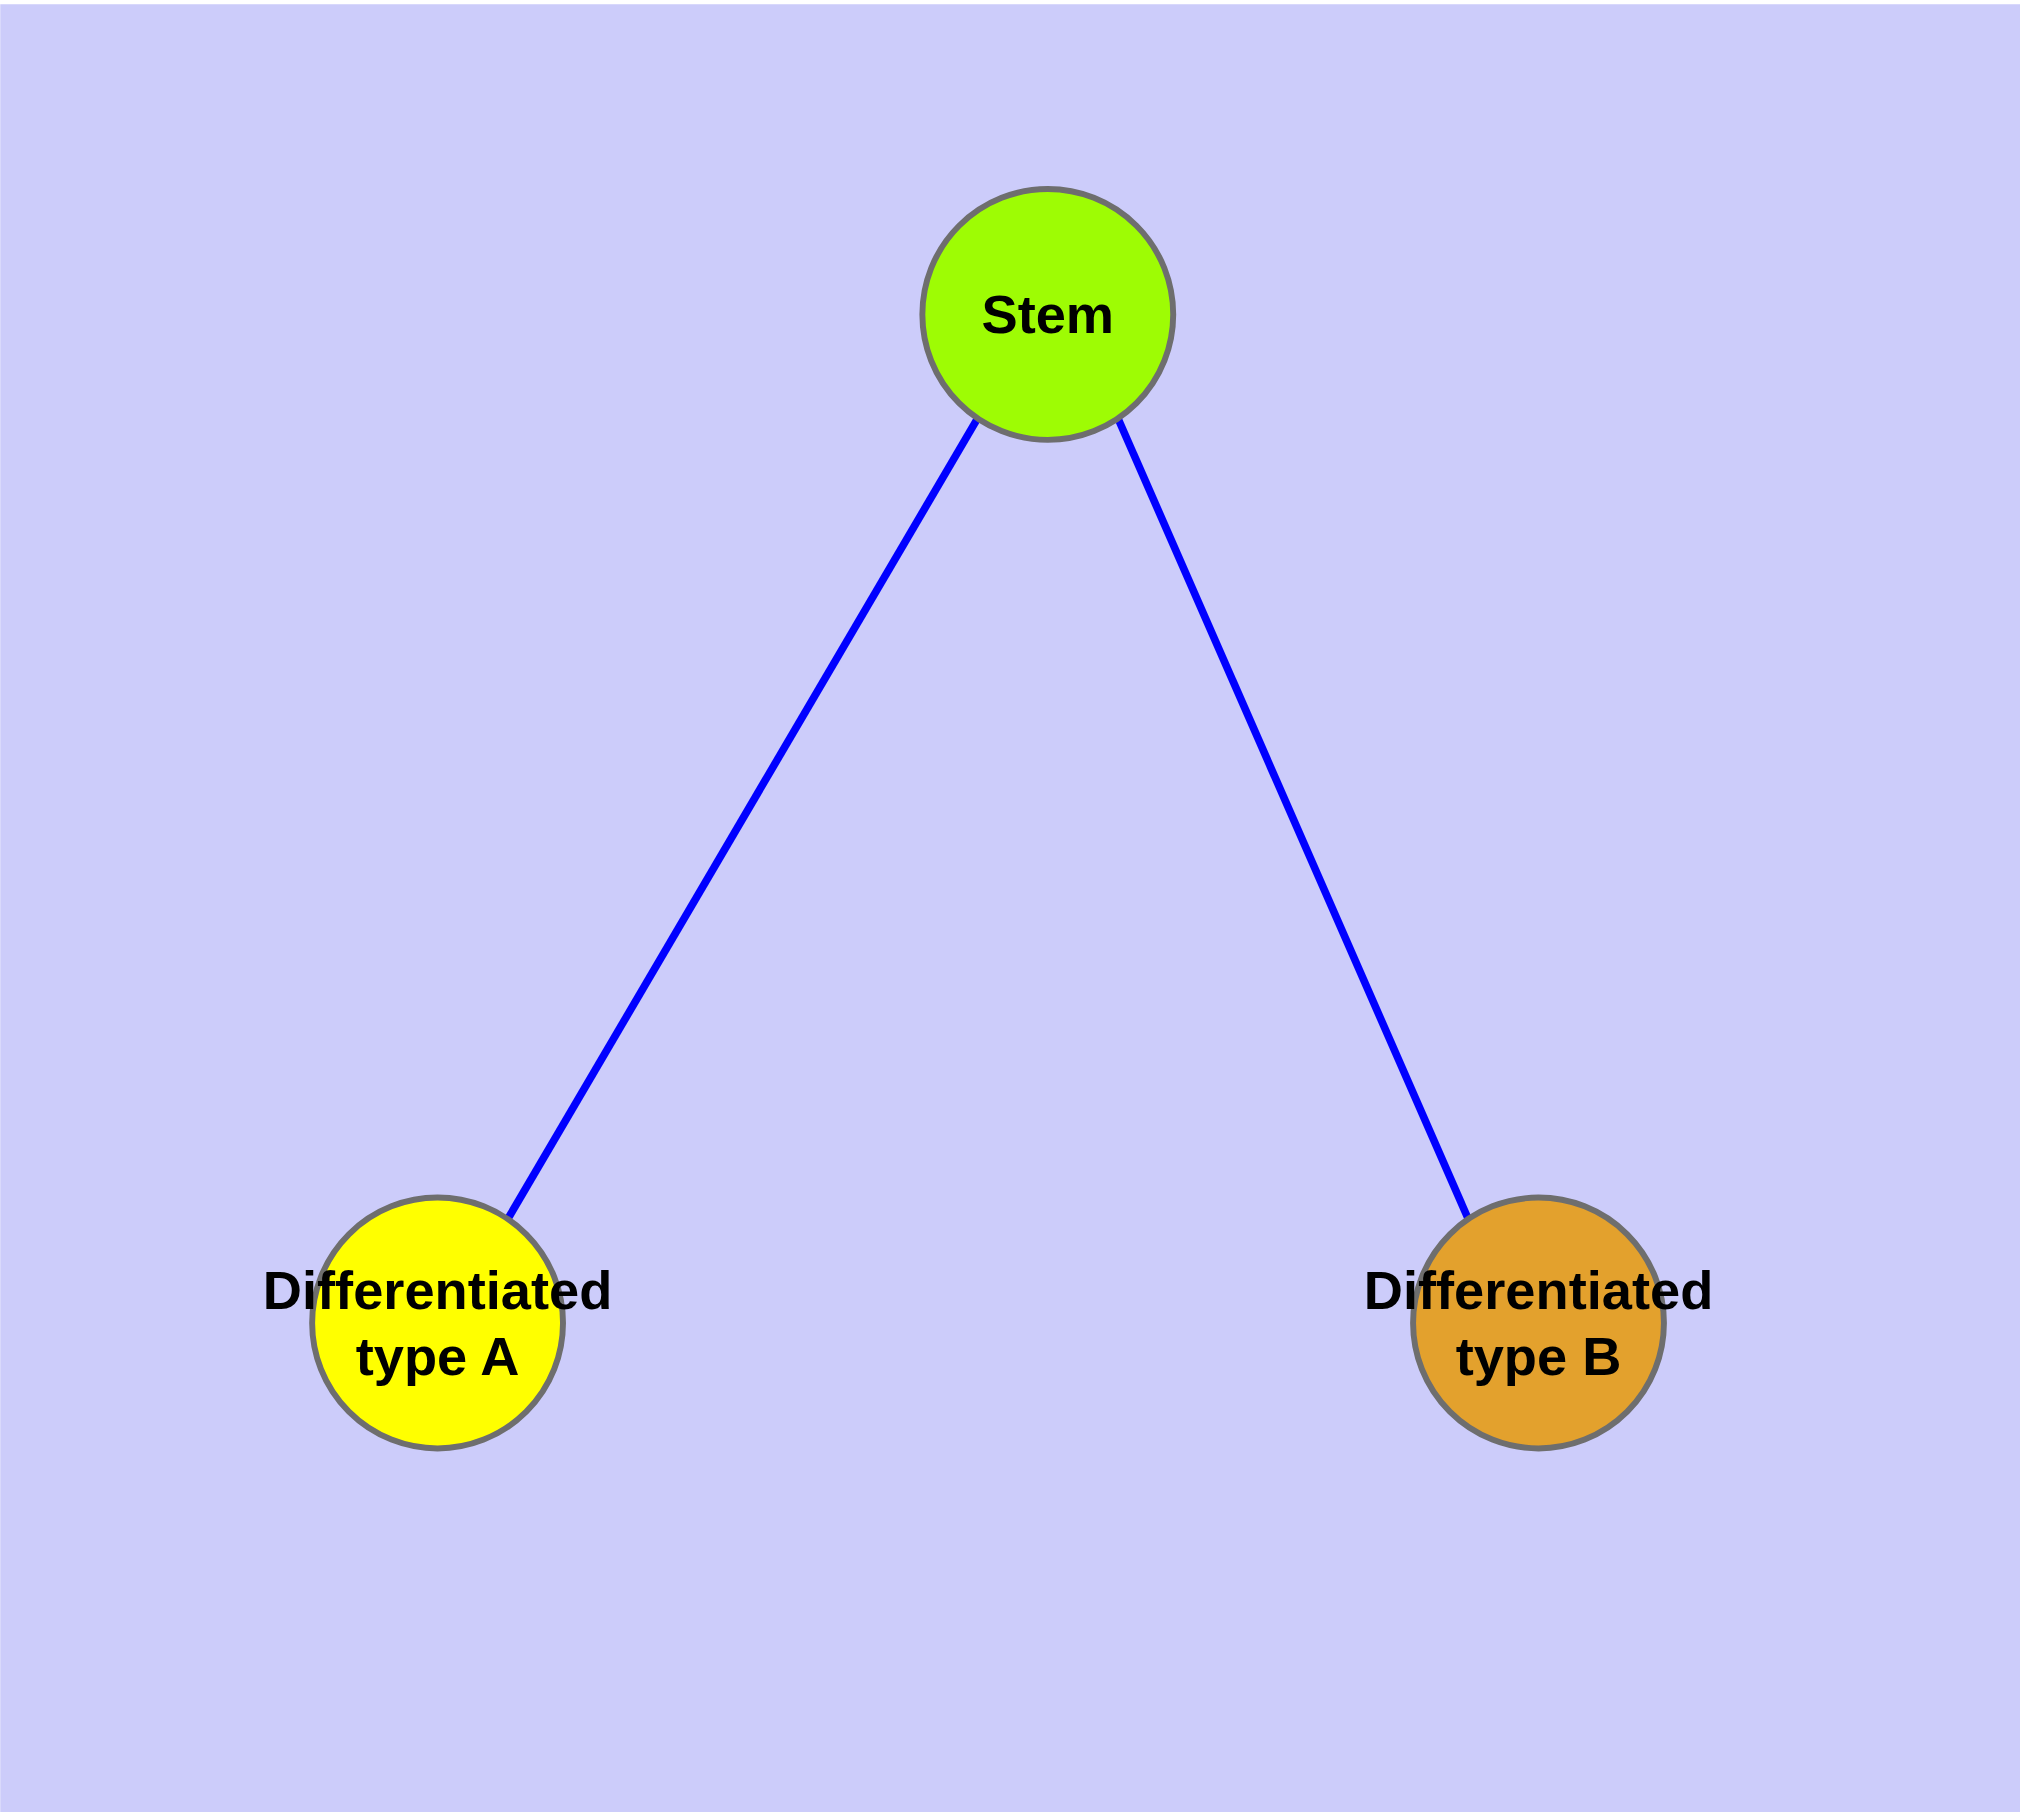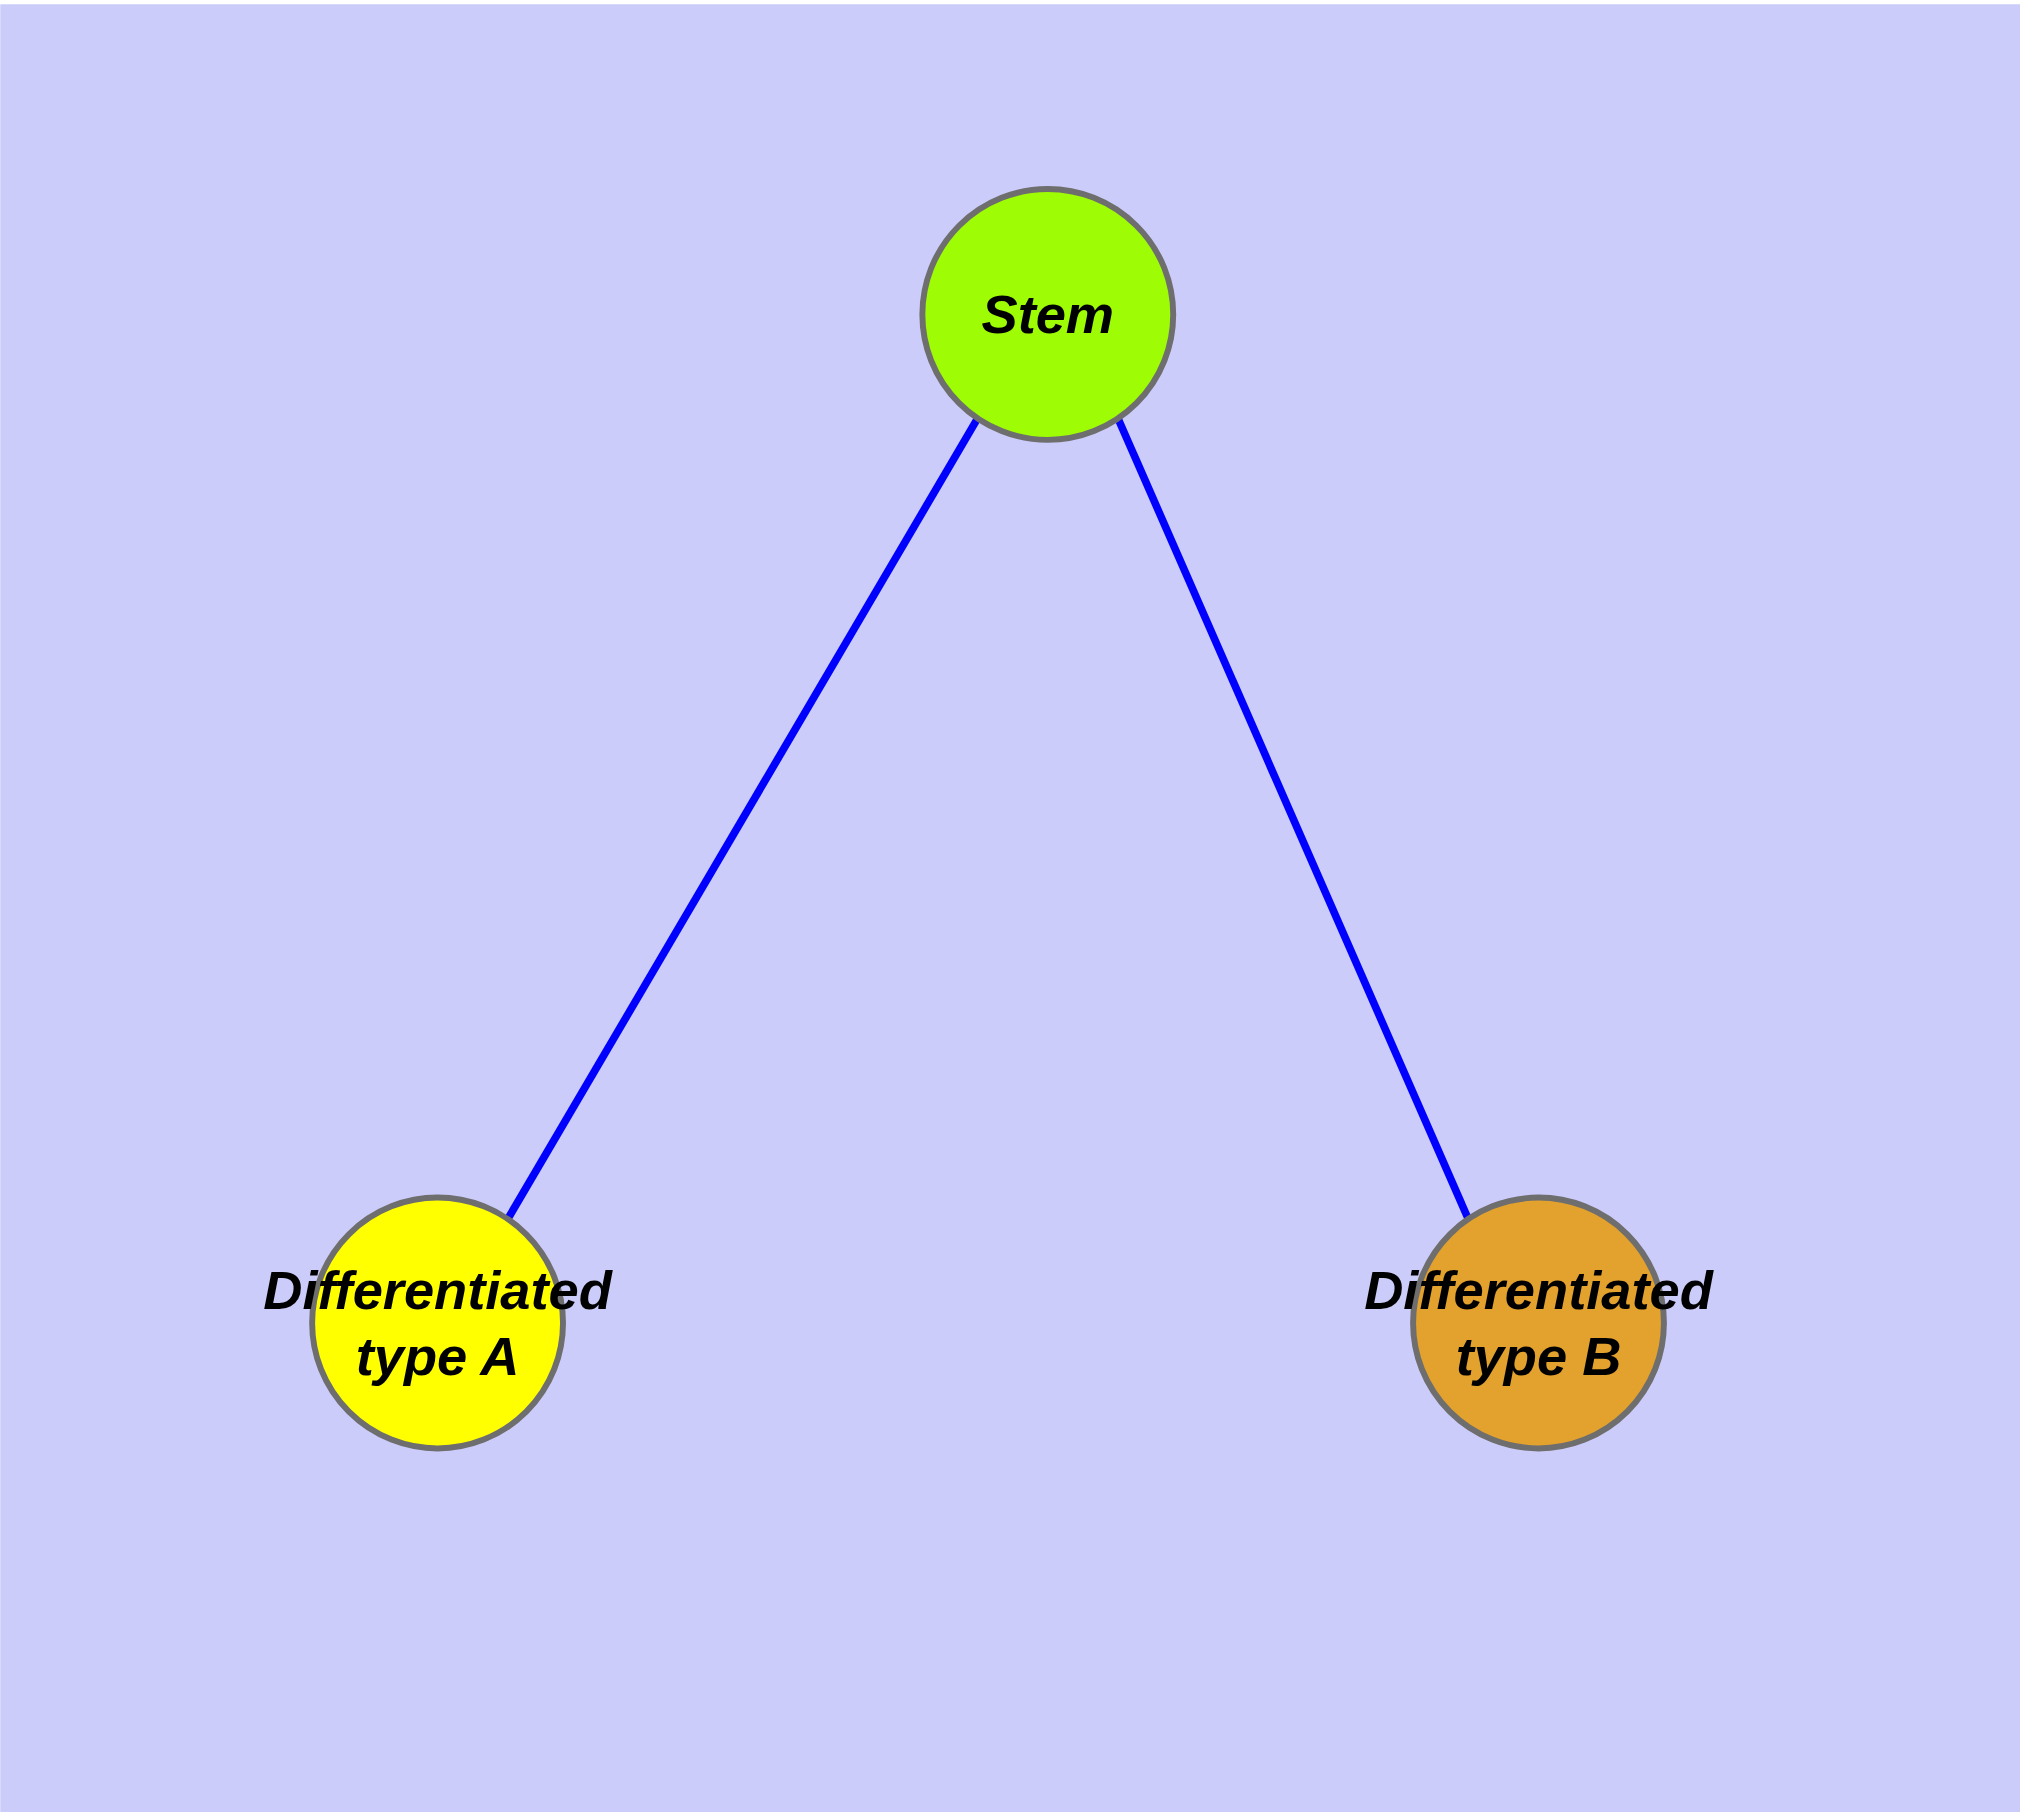--- a/index.html
+++ b/index.html
@@ -8,21 +8,20 @@
     padding: 0;
     background: #ffffff;
   }
   #canvas {
     position: relative;
     width: 2021px;
     height: 1812px;
     background: #ffffff;
     overflow: hidden;
     font-family: "Liberation Sans", sans-serif;
-    font-style: italic;
   }
   #graph-svg {
     position: absolute;
     left: 0;
     top: 0;
     width: 2021px;
     height: 1812px;
     display: block;
   }
   .node-label {

